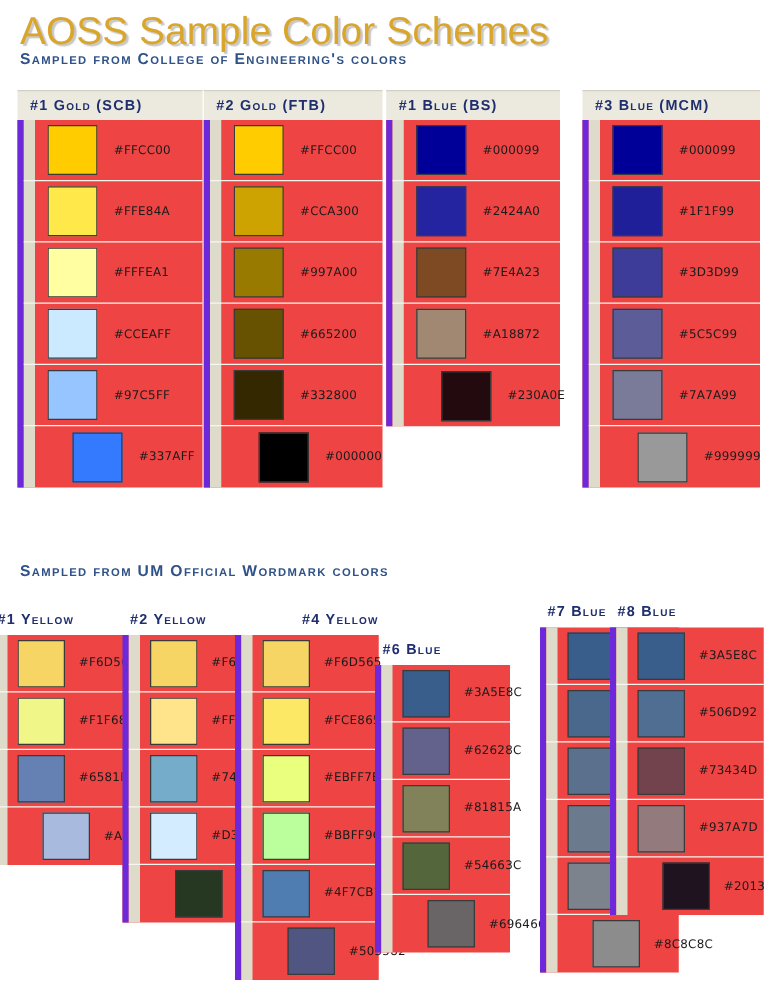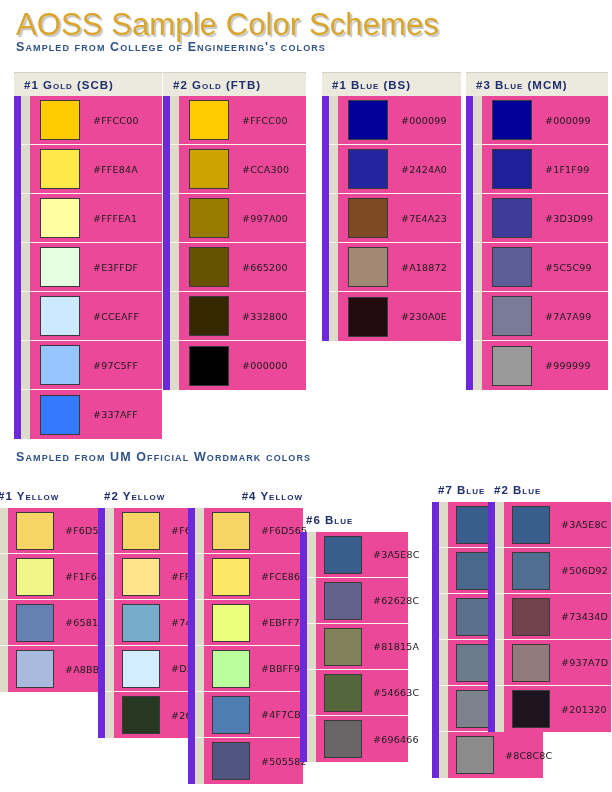--- a/index.html
+++ b/index.html
@@ -60,42 +60,42 @@
   }
   .top-row .card-header {
     background: #eceade;
     border-top: 1px solid #d2d0c2;
   }
   .bottom-row .card-header {
     background: transparent;
     padding-left: 6px;
   }
   .card-body {
-    background: #ec4899;
-    border-left: 7px solid #6d28d9;
+    background: #ef4444;
+    border-left: 5px solid #6d28d9;
     box-sizing: border-box;
     position: relative;
   }
   .card-body::before {
     content: "";
     position: absolute;
     left: 0;
     top: 0;
     bottom: 0;
     width: 9px;
     background: #dedbcb;
   }
   .swatch-row {
     display: flex;
     align-items: center;
     position: relative;
     border-bottom: 1px solid #f7f6ef;
     box-sizing: border-box;
   }
-  .swatch-row:last-child { border-bottom: none; }
+  .swatch-row:last-child { border-bottom: none; padding-left: 20px; }
   .swatch-chip {
     width: 40px;
     height: 40px;
     margin-left: 19px;
     border: 1.5px solid #3a3a3a;
     box-sizing: border-box;
     flex: none;
   }
   .swatch-hex {
     margin-left: 13px;
@@ -135,24 +135,20 @@
         </div>
         <div class="swatch-row">
           <div class="swatch-chip" style="background: rgb(255, 232, 74);"></div>
           <div class="swatch-hex">#FFE84A</div>
         </div>
         <div class="swatch-row">
           <div class="swatch-chip" style="background: rgb(255, 254, 161);"></div>
           <div class="swatch-hex">#FFFEA1</div>
         </div>
         <div class="swatch-row">
-          <div class="swatch-chip" style="background: rgb(227, 255, 223);"></div>
-          <div class="swatch-hex">#E3FFDF</div>
-        </div>
-        <div class="swatch-row">
           <div class="swatch-chip" style="background: rgb(204, 234, 255);"></div>
           <div class="swatch-hex">#CCEAFF</div>
         </div>
         <div class="swatch-row">
           <div class="swatch-chip" style="background: rgb(151, 197, 255);"></div>
           <div class="swatch-hex">#97C5FF</div>
         </div>
         <div class="swatch-row">
           <div class="swatch-chip" style="background: rgb(51, 122, 255);"></div>
           <div class="swatch-hex">#337AFF</div>
@@ -181,21 +177,21 @@
         <div class="swatch-row">
           <div class="swatch-chip" style="background: rgb(51, 40, 0);"></div>
           <div class="swatch-hex">#332800</div>
         </div>
         <div class="swatch-row">
           <div class="swatch-chip" style="background: rgb(0, 0, 0);"></div>
           <div class="swatch-hex">#000000</div>
         </div>
       </div>
     </div>
-    <div class="card top-row" style="left: 322px; top: 72px; width: 139px; z-index: 12;">
+    <div class="card top-row" style="left: 309px; top: 72px; width: 139px; z-index: 12;">
       <div class="card-header">#1 Blue (BS)</div>
       <div class="card-body">
         <div class="swatch-row">
           <div class="swatch-chip" style="background: rgb(0, 0, 153);"></div>
           <div class="swatch-hex">#000099</div>
         </div>
         <div class="swatch-row">
           <div class="swatch-chip" style="background: rgb(36, 36, 160);"></div>
           <div class="swatch-hex">#2424A0</div>
         </div>
@@ -367,21 +363,21 @@
           <div class="swatch-chip" style="background: rgb(124, 131, 140);"></div>
           <div class="swatch-hex">#7C838C</div>
         </div>
         <div class="swatch-row">
           <div class="swatch-chip" style="background: rgb(140, 140, 140);"></div>
           <div class="swatch-hex">#8C8C8C</div>
         </div>
       </div>
     </div>
     <div class="card bottom-row" style="left: 488px; top: 478px; width: 123px; z-index: 15;">
-      <div class="card-header">#2 Blue</div>
+      <div class="card-header">#8 Blue</div>
       <div class="card-body">
         <div class="swatch-row">
           <div class="swatch-chip" style="background: rgb(58, 94, 140);"></div>
           <div class="swatch-hex">#3A5E8C</div>
         </div>
         <div class="swatch-row">
           <div class="swatch-chip" style="background: rgb(80, 109, 146);"></div>
           <div class="swatch-hex">#506D92</div>
         </div>
         <div class="swatch-row">

